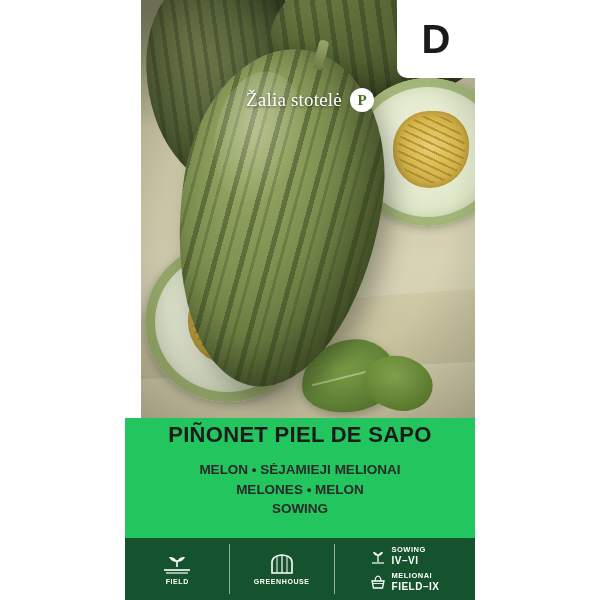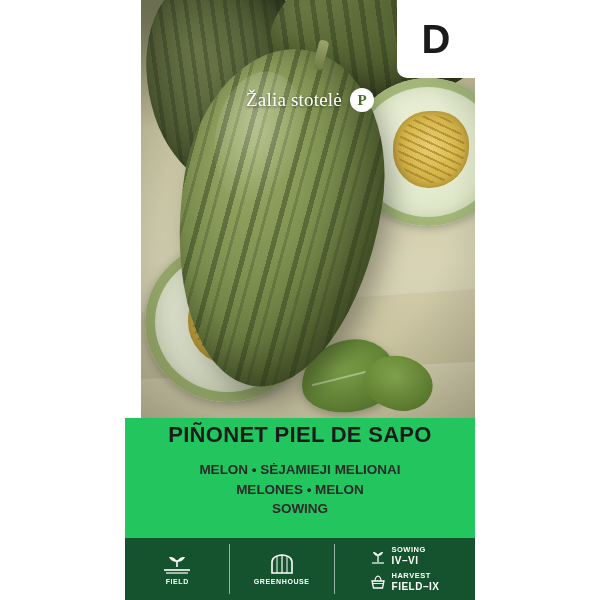--- a/index.html
+++ b/index.html
@@ -502,21 +502,21 @@
             </div>
           </div>
 
           <div class="date-row">
             <svg class="icon-svg" width="16" height="16" viewBox="0 0 16 16">
               <path d="M2 7 L14 7 L12.5 14 L3.5 14 Z" fill="none" stroke="#ffffff" stroke-width="1.3"></path>
               <path d="M5 7 C5 3 8 2 8 2 C8 2 11 3 11 7" fill="none" stroke="#ffffff" stroke-width="1.1"></path>
               <path d="M2 9.5 L14 9.5" stroke="#ffffff" stroke-width="0.9"></path>
             </svg>
             <div class="date-texts">
-              <span class="date-title">HARVEST</span>
+              <span class="date-title">MELIONAI</span>
               <span class="date-value">FIELD–IX</span>
             </div>
           </div>
 
         </div>
       </div>
 
     </div>
 
   </div>

